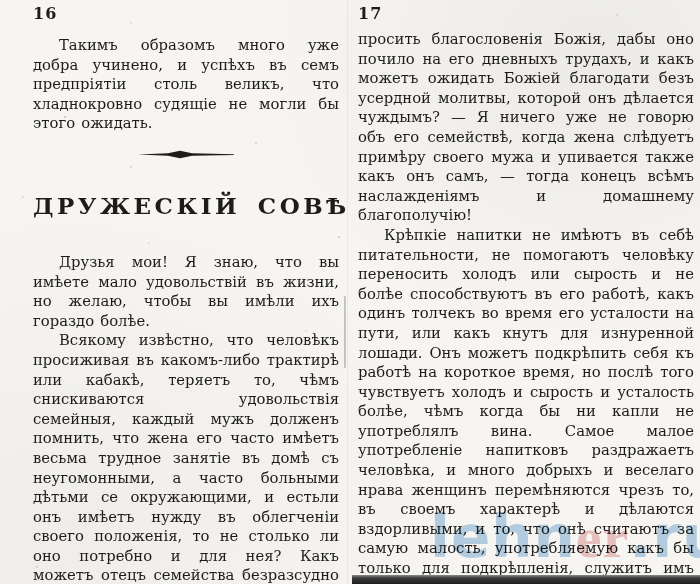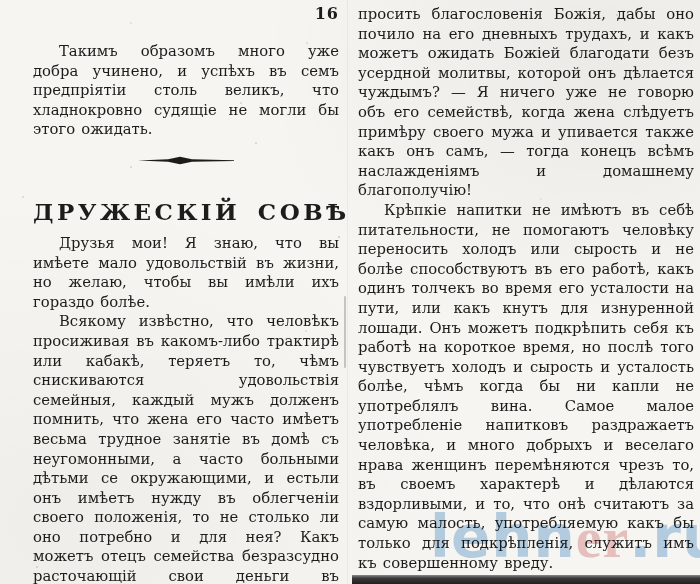--- a/index.html
+++ b/index.html
@@ -56,35 +56,35 @@
     position: absolute;
     top: 0;
     height: 584px;
     overflow: hidden;
     box-sizing: border-box;
   }
   .page-left  { left: 0;    width: 348px; padding: 4px 9px 0 33px; }
   .page-right { left: 348px; width: 352px; padding: 4px 6px 0 10px; }
 
   .page-number {
-    text-align: right;
+    text-align: left;
     font-weight: bold;
     font-size: 16px;
     letter-spacing: 1px;
     margin-bottom: 6px;
   }
   .para {
     margin: 0;
     text-align: justify;
     font-size: 14.8px;
     line-height: 19.6px;
     word-spacing: 1.5px;
   }
   .indent { text-indent: 26px; }
-  .intro  { margin-top: 18px; }
+  .intro  { margin-top: 12px; }
 
   .divider {
     margin: 17px auto 0 auto;
     width: 96px;
     height: 9px;
     display: block;
   }
   .divider svg { display: block; }
 
   .title {
@@ -97,21 +97,21 @@
     white-space: nowrap;
   }
   .subtitle {
     margin: 27px 0 0 0;
     text-align: center;
     font-size: 14.5px;
     font-weight: bold;
     letter-spacing: 2.5px;
     word-spacing: 6px;
   }
-  .first-body { margin-top: 8px; }
+  .first-body { margin-top: 33px; }
 
   .fold-line-full {
     position: absolute;
     left: 347px; top: 0;
     width: 1px; height: 584px;
     background: rgba(0,0,0,0.045);
     pointer-events: none;
   }
   .fold-line-seg {
     position: absolute;
@@ -160,20 +160,21 @@
 
     <h1 class="title">ДРУЖЕСКІЙ СОВѢТЪ</h1>
 
 
     <p class="para indent first-body">Друзья мои! Я знаю, что вы имѣете мало удовольствій въ жизни, но желаю, чтобы вы имѣли ихъ гораздо болѣе.</p>
 
     <p class="para indent">Всякому извѣстно, что человѣкъ просиживая въ какомъ-либо трактирѣ или кабакѣ, теряетъ то, чѣмъ снискиваются удовольствія семейныя, каждый мужъ долженъ помнить, что жена его часто имѣетъ весьма трудное занятіе въ домѣ съ неугомонными, а часто больными дѣтьми се окружающими, и естьли онъ имѣетъ нужду въ облегченіи своего положенія, то не столько ли оно потребно и для нея? Какъ можетъ отецъ семейства безразсудно расточающій свои деньги въ питейномъ домѣ или трактирѣ,</p>
   </div>
 
   <div class="page page-right">
+    <div class="page-number">17</div>
 
     <p class="para">просить благословенія Божія, дабы оно почило на его дневныхъ трудахъ, и какъ можетъ ожидать Божіей благодати безъ усердной молитвы, которой онъ дѣлается чуждымъ? — Я ничего уже не говорю объ его семействѣ, когда жена слѣдуетъ примѣру своего мужа и упивается также какъ онъ самъ, — тогда конецъ всѣмъ наслажденіямъ и домашнему благополучію!</p>
 
     <p class="para indent">Крѣпкіе напитки не имѣютъ въ себѣ питательности, не помогаютъ человѣку переносить холодъ или сырость и не болѣе способствуютъ въ его работѣ, какъ одинъ толчекъ во время его усталости на пути, или какъ кнутъ для изнуренной лошади. Онъ можетъ подкрѣпить себя къ работѣ на короткое время, но послѣ того чувствуетъ холодъ и сырость и усталость болѣе, чѣмъ когда бы ни капли не употреблялъ вина. Самое малое употребленіе напитковъ раздражаетъ человѣка, и много добрыхъ и веселаго нрава женщинъ перемѣняются чрезъ то, въ своемъ характерѣ и дѣлаются вздорливыми, и то, что онѣ считаютъ за самую малость, употребляемую какъ бы только для подкрѣпленія, служитъ имъ къ совершенному вреду.</p>
   </div>
 
   <div class="fold-line-full"></div>
   <div class="fold-line-seg"></div>
   <div class="bottom-strip"></div>
 

